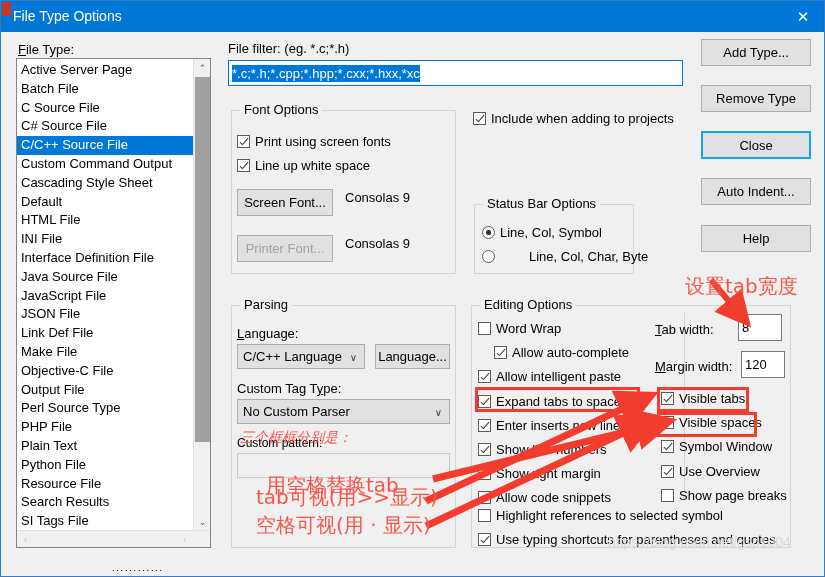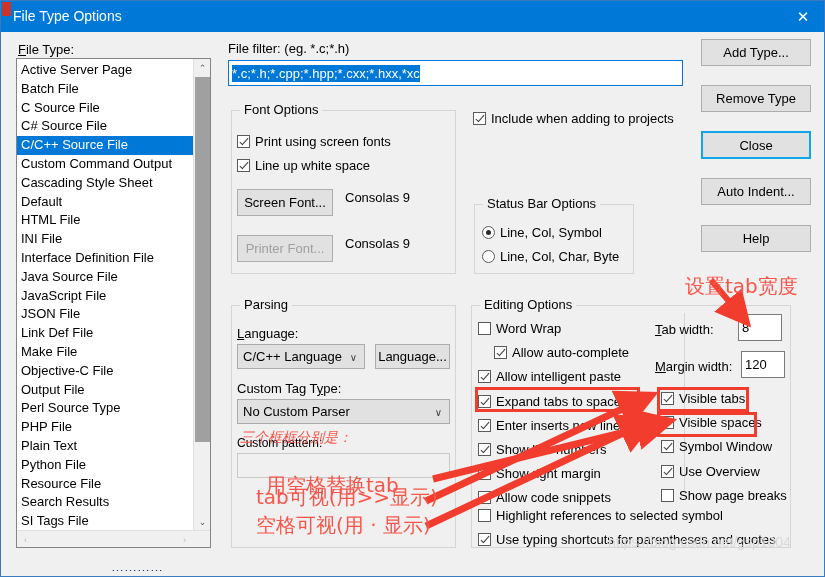--- a/index.html
+++ b/index.html
@@ -373,21 +373,21 @@
     <span class="ctext">Include when adding to projects</span>
   </div>
 
   <div class="groupbox" style="left:473px; top:203px; width:160px; height:70px;">
     <div class="group-title">Status Bar Options</div>
   </div>
   <div class="rb on" style="left:481px; top:224px;">
     <span class="circ"></span>
     <span>Line, Col, Symbol</span>
   </div>
-  <div class="rb" style="left:481px; top:248px;">
+  <div class="rb" style="left:481px; top:248px;gap:29px;">
     <span class="circ"></span>
     <span>Line, Col, Char, Byte</span>
   </div>
 
   <div class="groupbox" style="left:230px; top:304px; width:225px; height:243px;">
     <div class="group-title">Parsing</div>
   </div>
   <div class="lbl" style="left:236px; top:325px;"><u>L</u>anguage:</div>
   <div class="combo" style="left:236px; top:343px; width:128px; height:25px;">
     <span>C/C++ Language</span>

